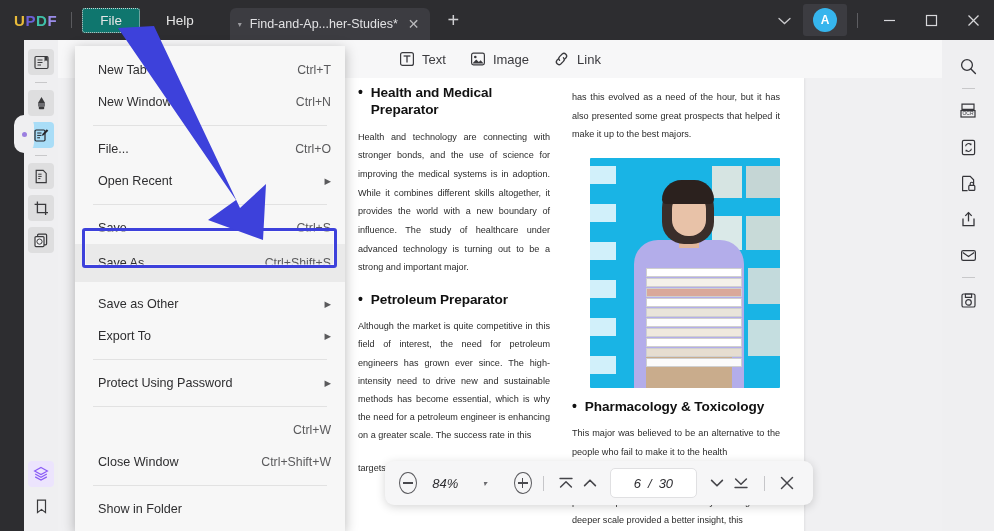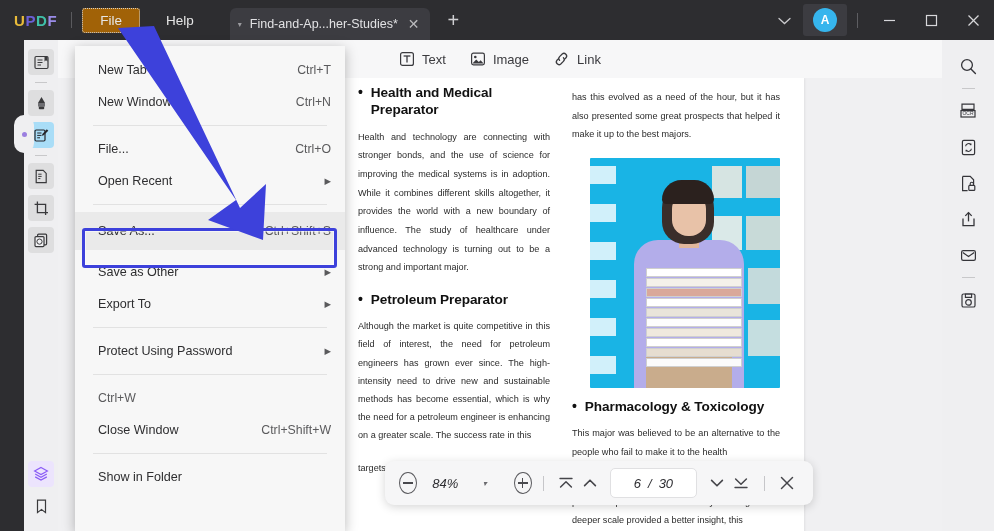--- a/index.html
+++ b/index.html
@@ -20,21 +20,21 @@
   .logo span { display:inline-block; }
   .logo .l1 { color:#e8bb3a; }
   .logo .l2 { color:#6b5fd6; }
   .logo .l3 { color:#3fbfa8; }
   .logo .l4 { color:#9a8ce8; }
   .tb-div { width:1px; height:16px; background:#5a5a5e; margin:0 10px 0 14px; }
   .menu-btn {
     color:#e6e6e6; font-size:13.5px; padding:5px 18px; border-radius:3px;
     cursor:default; position:relative;
   }
-  .menu-btn.active { outline:1px dotted #cfcfcf; outline-offset:-1px; background:#a16207; }
+  .menu-btn.active { outline:1px dotted #cfcfcf; outline-offset:-1px; background:#0f766e; }
   .menu-btn.help { margin-left:8px; }
 
   .tab {
     margin-left:18px; height:32px; background:#3c3c41; border-radius:6px 6px 0 0;
     display:flex; align-items:center; padding:0 10px 0 8px; align-self:flex-end; position:relative;
   }
   .tab .caret { color:#9b9b9f; font-size:8px; margin-right:8px; }
   .tab .ttl { color:#e2e2e4; font-size:12.5px; white-space:nowrap; }
   .tab .xclose { color:#b9b9bc; font-size:14px; margin-left:10px; cursor:default; }
   .plus { color:#cfcfd2; font-size:20px; margin-left:18px; font-weight:300; }
@@ -131,21 +131,21 @@
   .book { position:absolute; left:0; width:96px; height:9px; border:0.7px solid #cfcfcf; }
 
   
   .filemenu {
     position:absolute; left:75px; top:46px; width:270px; height:485px;
     background:#f7f7f7; box-shadow:0 3px 12px rgba(0,0,0,0.28);
     padding:8px 0 0 0;
   }
   .mi {
     height:32px; display:flex; align-items:center; padding:0 14px 0 23px;
-    font-size:12.6px; color:#2e2e30; position:relative;
+    font-size:12.6px; color:#2e2e30; position:relative;justify-content:flex-end;
   }
   .mi .lbl { flex:1; }
   .mi .key { color:#5a5a5c; font-size:12.3px; }
   .mi .arrow { color:#5a5a5c; font-size:8.5px; margin-left:6px; }
   .mi-sep { height:1px; background:#e2e2e2; margin:7px 18px; }
   .mi.sel { background:#eaeaea; }
 
   .hlbox {
     position:absolute; left:82px; top:228px; width:255px; height:40px;
     border:3.5px solid #3d41db; border-radius:3px; pointer-events:none;
@@ -466,20 +466,24 @@
     <div class="mi">
       <span class="lbl">File...</span>
       <span class="key">Ctrl+O</span>
     </div>
     <div class="mi">
       <span class="lbl">Open Recent</span>
       <span class="arrow">▶</span>
     </div>
     <div class="mi-sep"></div>
 
+    <div class="mi">
+      <span class="lbl">Save</span>
+      <span class="key">Ctrl+S</span>
+    </div>
     <div class="mi sel" style="height:38px;">
       <span class="lbl">Save As...</span>
       <span class="key">Ctrl+Shift+S</span>
     </div>
     <div class="mi" style="margin-top:6px;">
       <span class="lbl">Save as Other</span>
       <span class="arrow">▶</span>
     </div>
     <div class="mi">
       <span class="lbl">Export To</span>

